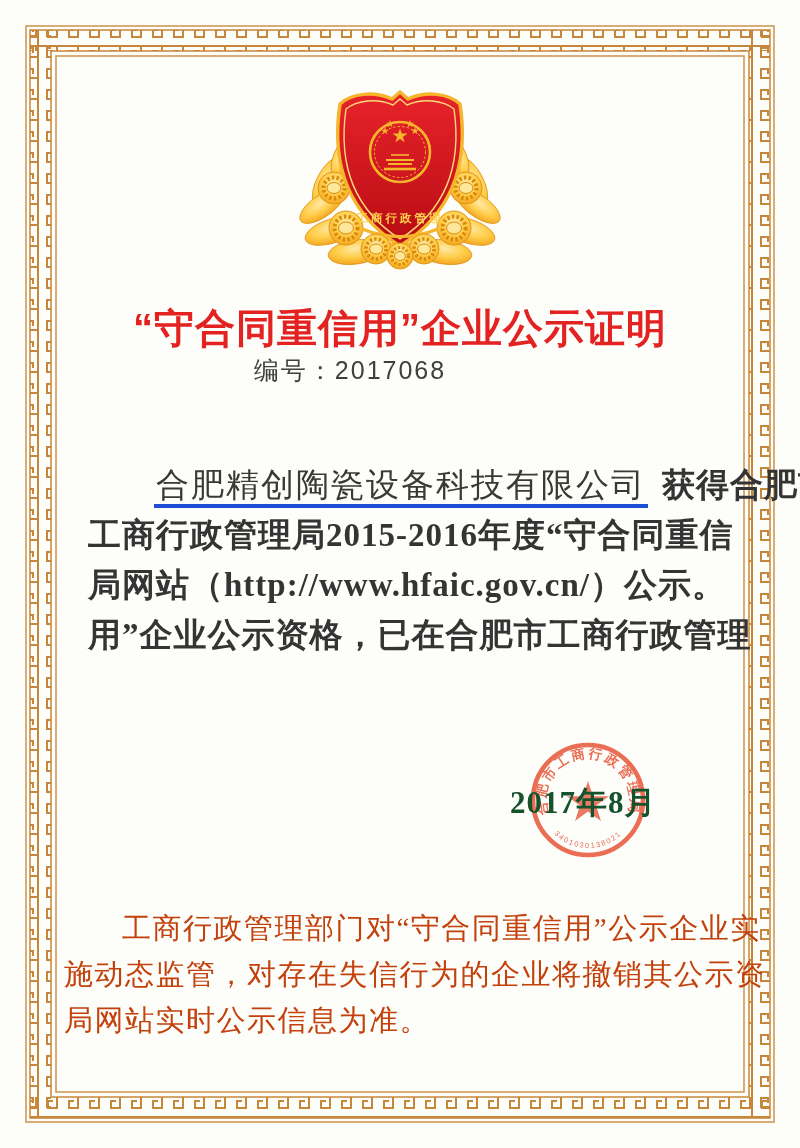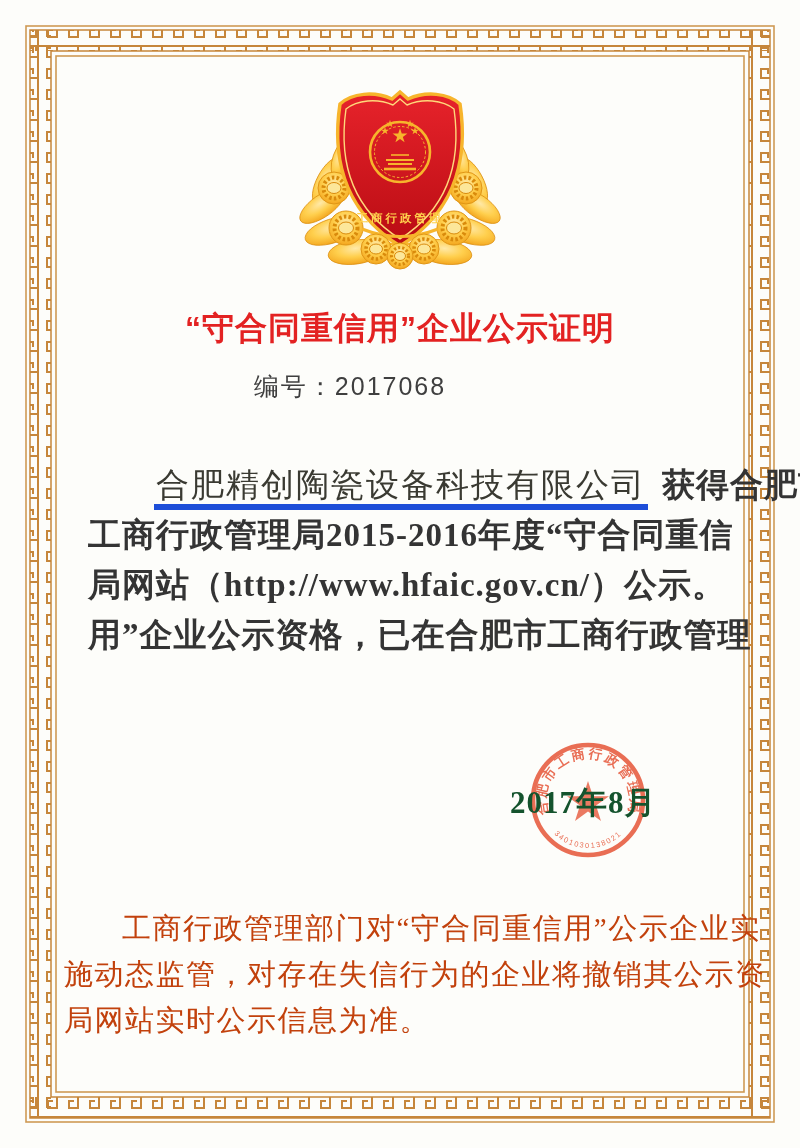--- a/index.html
+++ b/index.html
@@ -8,38 +8,38 @@
     width:800px;height:1148px;
     background:#fdfdfa;
     overflow:hidden;
     font-family:"Liberation Serif","DejaVu Serif",serif;
   }
   .border-frame{position:absolute;left:0;top:0;width:800px;height:1148px;pointer-events:none;}
   .emblem{position:absolute;left:298px;top:76px;width:204px;height:196px;}
   .cert-title{
     position:absolute;left:0;top:296px;width:800px;
     text-align:center;font-family:"Liberation Sans","DejaVu Sans",sans-serif;
-    font-weight:800;font-size:32px;line-height:48px;color:#e32222;letter-spacing:1px;margin-top:8px;
+    font-weight:800;font-size:40px;line-height:48px;color:#e32222;letter-spacing:1px;margin-top:8px;
   }
   .cert-serial{
-    position:absolute;left:0;top:370px;width:700px;text-align:center;
+    position:absolute;left:0;top:354px;width:700px;text-align:center;
     font-family:"Liberation Sans","DejaVu Sans",sans-serif;
     font-weight:500;font-size:25px;color:#3f3f3f;letter-spacing:2px;
   }
   .body-block{
     position:absolute;left:88px;top:460px;width:626px;
     font-size:33px;line-height:50px;color:#343434;font-weight:700;
     letter-spacing:1px;white-space:nowrap;
   }
   .body-line{height:50px;}
   .body-line.first{text-indent:0;}
   .indent-2em{display:inline-block;width:66px;}
   .company{
     font-weight:400;color:#3a3a32;
-    border-bottom:6px solid #1d4ed8;padding:0 2px 1px 2px;letter-spacing:2px;
+    border-bottom:4px solid #1d4ed8;padding:0 2px 1px 2px;letter-spacing:2px;
   }
   .after-company{margin-left:14px;}
   .seal-wrap{position:absolute;left:528px;top:740px;width:120px;height:120px;opacity:.9;}
   .issue-date{
     position:absolute;left:510px;top:782px;width:170px;
     font-size:31px;font-weight:700;color:#14532d;letter-spacing:1px;
     font-family:"Liberation Serif","DejaVu Serif",serif;z-index:3;
   }
   .footer-block{
     position:absolute;left:64px;top:905px;width:676px;

